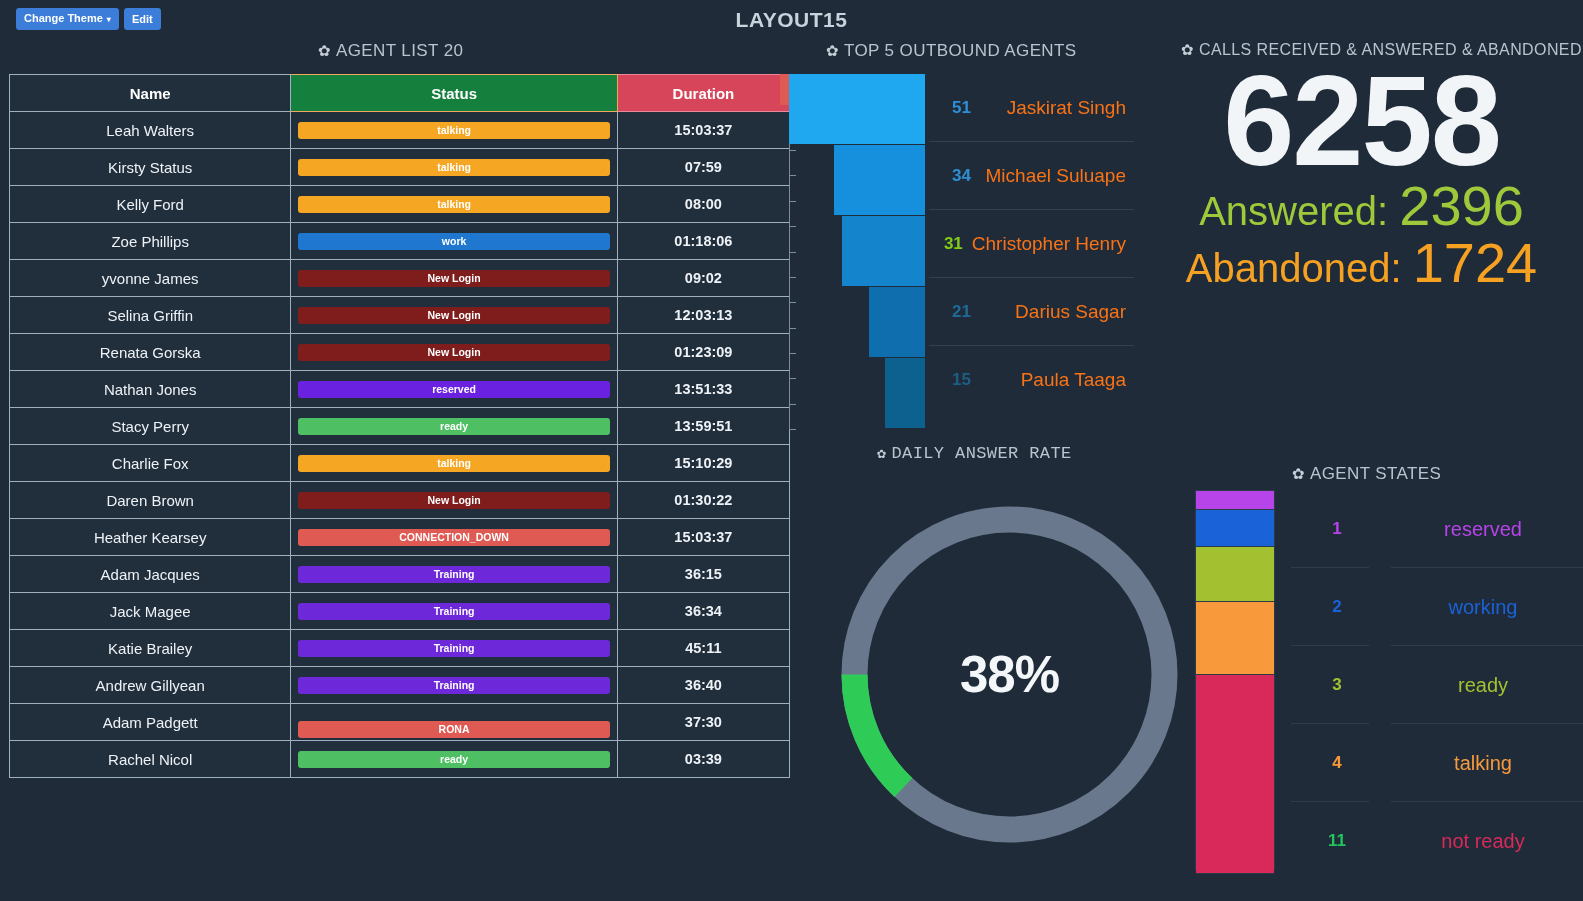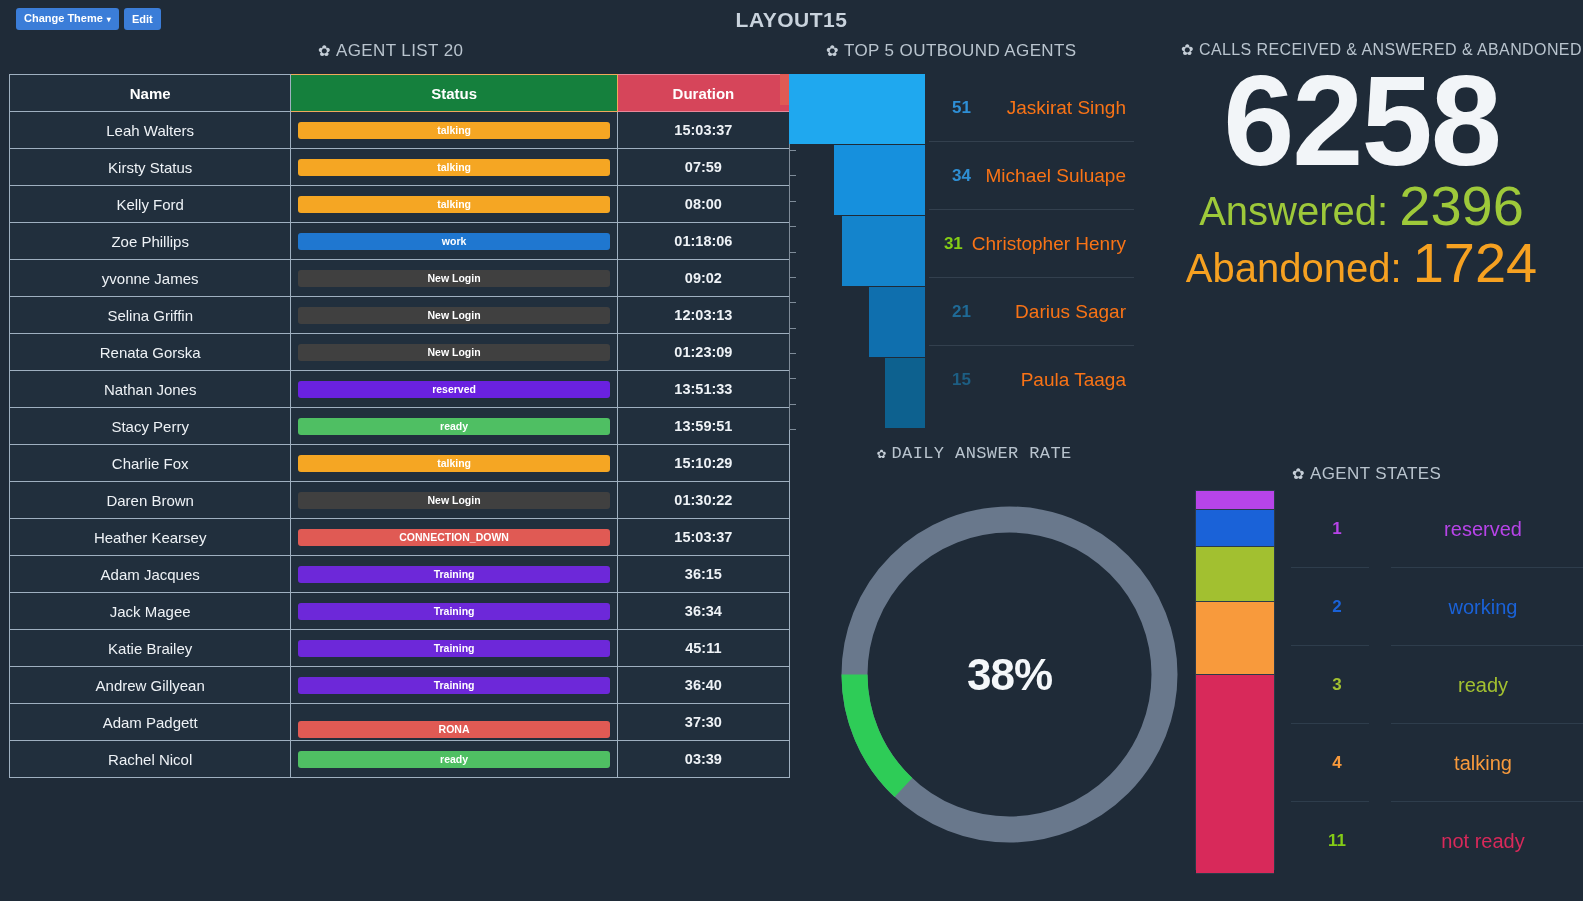--- a/index.html
+++ b/index.html
@@ -50,21 +50,21 @@
   th.h-status{background:#15803d;border-color:#f0a95c;}
   th.h-dur{background:#d6455a;border-color:#e8889a;}
   .agent-table td{background:#212f3d;color:#eef2f6;font-weight:bold;}
   td.c-name{font-weight:normal;font-size:15px;}
   .pill{
     display:block;margin:0 7px;height:17px;line-height:17px;border-radius:3px;
     font-size:10.5px;font-weight:bold;color:#ffffff;text-align:center;
   }
   .pill.talking{background:#f5a623;}
   .pill.work{background:#1f77d0;}
-  .pill.newlogin{background:#404040;}
+  .pill.newlogin{background:#7f1d1d;}
   .pill.reserved{background:#6a21e0;}
   .pill.ready{background:#4fbf63;}
   .pill.conn{background:#e05a54;}
   .pill.training{background:#6d28d9;}
   .pill.rona{background:#e05a54;margin-top:14px;}
 
   
   .top5{position:absolute;left:789px;top:74px;width:345px;height:355px;}
   .t5-bars{position:absolute;left:0;top:0;width:136px;height:355px;}
   .t5-bar{position:absolute;right:0;}
@@ -90,21 +90,21 @@
   .calls-line{font-size:40px;line-height:52px;font-weight:normal;white-space:nowrap;}
   .calls-line .lbl{}
   .calls-line .val{font-size:56px;font-weight:normal;}
 
   
   .donut-wrap{position:absolute;left:789px;top:497px;width:390px;height:400px;}
   .donut{position:absolute;left:48px;top:5px;}
   .donut-label{
     position:absolute;left:48px;top:5px;width:345px;height:345px;
     display:flex;align-items:center;justify-content:center;
-    font-size:44px;font-weight:bold;color:#f4f7fa;letter-spacing:-1px;
+    font-size:51px;font-weight:bold;color:#f4f7fa;letter-spacing:-1px;
   }
 
   
   .states{position:absolute;left:1186px;top:490px;width:397px;height:390px;}
   .st-bar{position:absolute;left:9px;top:0px;width:78px;height:378px;border:1px solid #2b3a49;}
   .st-seg{width:100%;}
   .st-list{position:absolute;left:105px;top:0;width:292px;}
   .st-row{
     position:relative;height:78px;display:flex;align-items:center;
   }
@@ -384,19 +384,19 @@
           <span class="sep"></span>
           <span class="st-count" style="color:#a2c030">3</span>
           <span class="st-label" style="color:#a2c030">ready</span>
         </div>
         <div class="st-row">
           <span class="sep"></span>
           <span class="st-count" style="color:#f89a3c">4</span>
           <span class="st-label" style="color:#f89a3c">talking</span>
         </div>
         <div class="st-row">
-          <span class="st-count" style="color:#84cc16">11</span>
+          <span class="st-count" style="color:#22c55e">11</span>
           <span class="st-label" style="color:#d8295a">not ready</span>
         </div>
       </div>
   </div>
 
 </div>
 
 </body></html>

